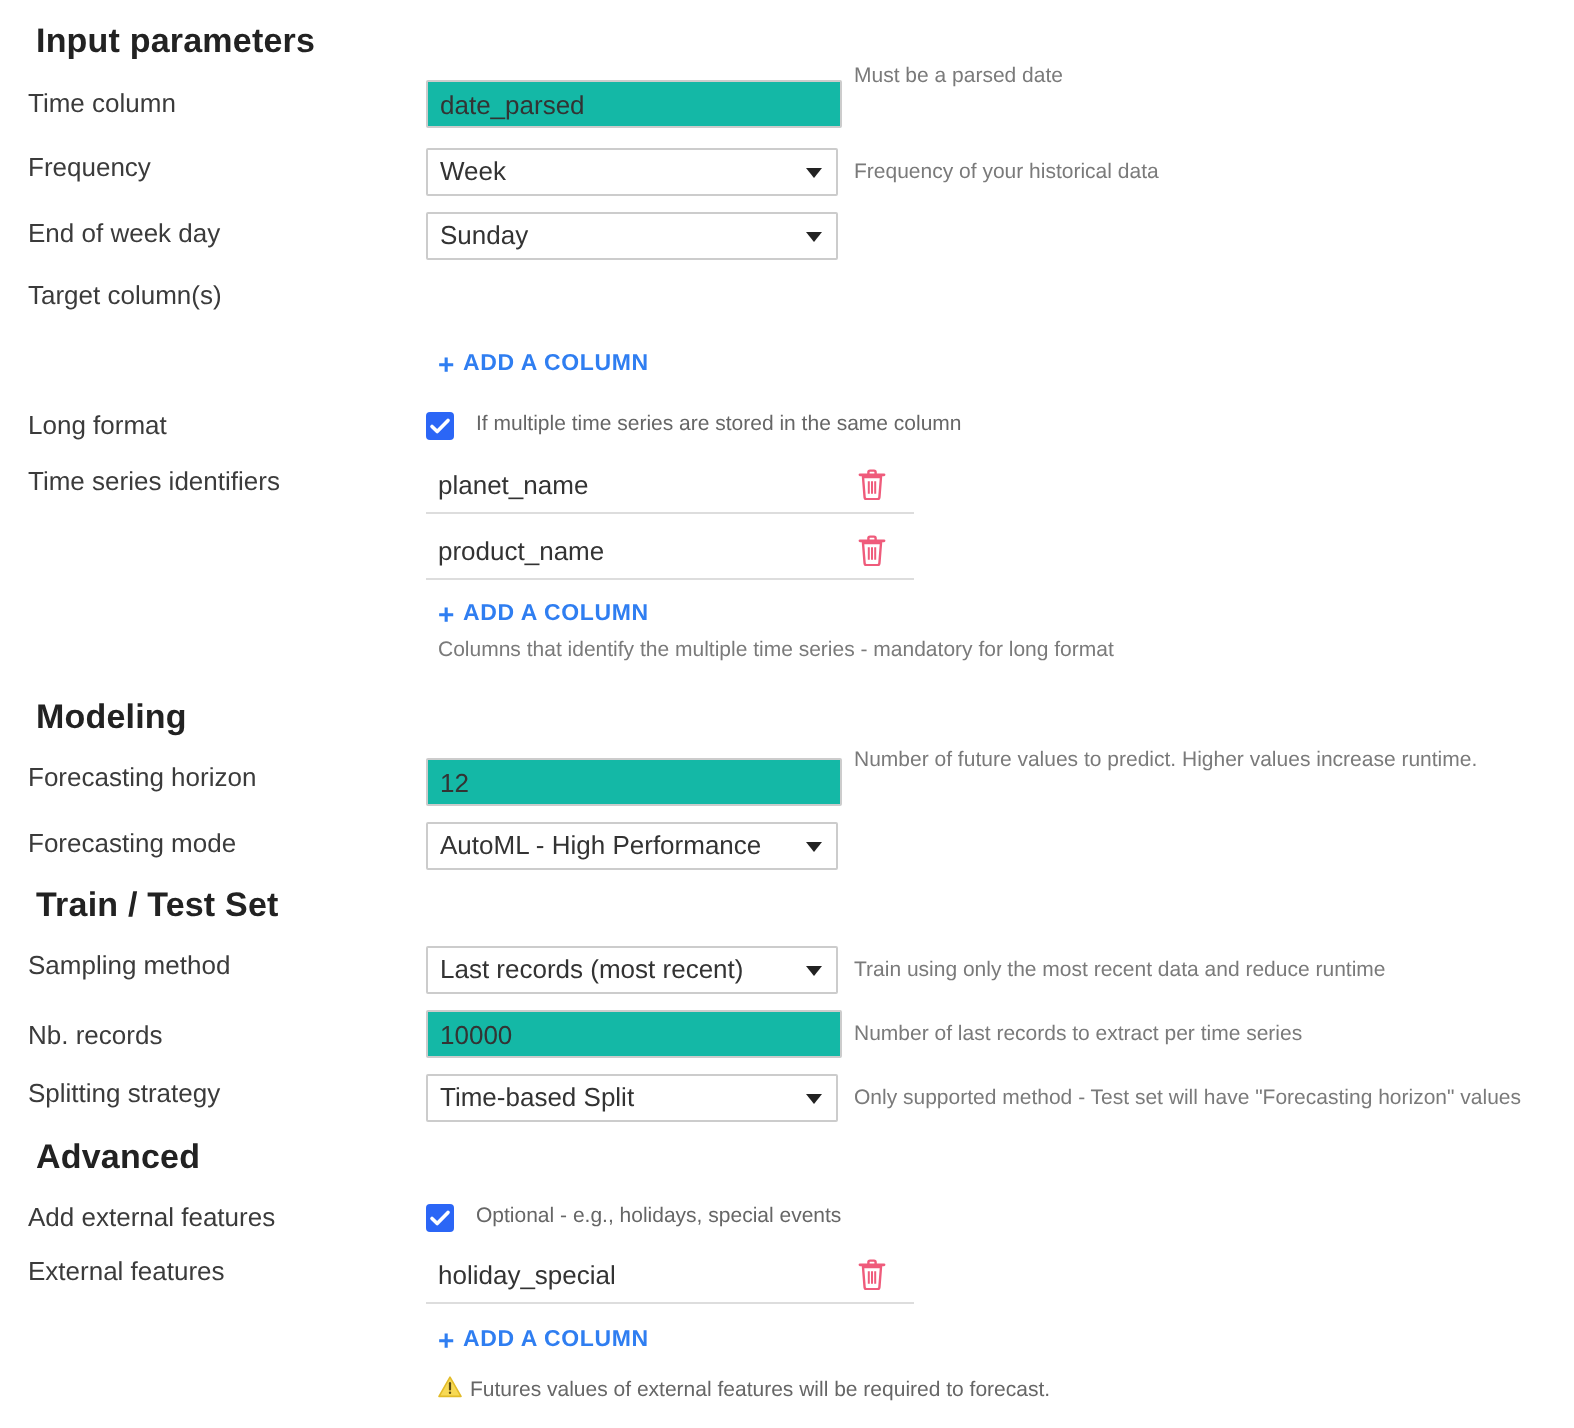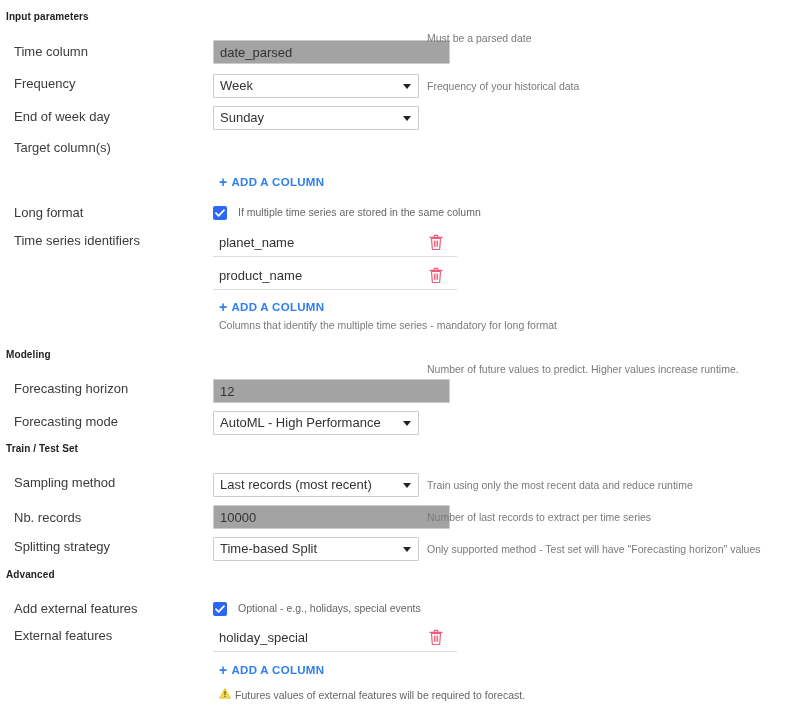--- a/index.html
+++ b/index.html
@@ -18,48 +18,48 @@
 
   .form-root {
     position: relative;
     width: 787px;
     height: 714px;
   }
 
   
   .section-head {
     position: absolute;
-    left: 6px;
-    font-size: 10px;
+    left: 18px;
+    font-size: 17px;
     font-weight: bold;
     color: #222222;
     letter-spacing: 0.1px;
     white-space: nowrap;
   }
 
   
   .row-label {
     position: absolute;
     left: 14px;
     font-size: 13px;
     font-weight: normal;
     color: #3b3b3b;
     white-space: nowrap;
   }
 
   
   .text-input {
     position: absolute;
     left: 213px;
-    width: 237px;
+    width: 208px;
     height: 24px;
     box-sizing: border-box;
     border: 1px solid #cccccc;
     border-radius: 1px;
-    background: #a3a3a3;
+    background: #14b8a6;
     font-family: "Liberation Sans", sans-serif;
     font-size: 13px;
     color: #333333;
     padding: 0 6px;
     line-height: 22px;
     outline: none;
   }
 
   
   .select-box {
@@ -252,21 +252,21 @@
   <div class="add-col" style="top:300px;">
     <span class="plus-glyph">+</span>
     <span>ADD A COLUMN</span>
   </div>
   <div class="hint hint-below" style="top:319px;">Columns that identify the multiple time series - mandatory for long format</div>
 
   <div class="section-head" style="top:349px;">Modeling</div>
 
   <div class="row-label" style="top:381px;">Forecasting horizon</div>
   <input class="text-input" style="top: 379px;" value="12">
-  <div class="hint hint-inline" style="top:363px;">Number of future values to predict. Higher values increase runtime.</div>
+  <div class="hint hint-inline" style="top:374px;">Number of future values to predict. Higher values increase runtime.</div>
 
   <div class="row-label" style="top:414px;">Forecasting mode</div>
   <div class="select-box" style="top:411px;">
     <span>AutoML - High Performance</span>
     <span class="select-arrow"></span>
   </div>
 
   <div class="section-head" style="top:443px;">Train / Test Set</div>
 
   <div class="row-label" style="top:475px;">Sampling method</div>

